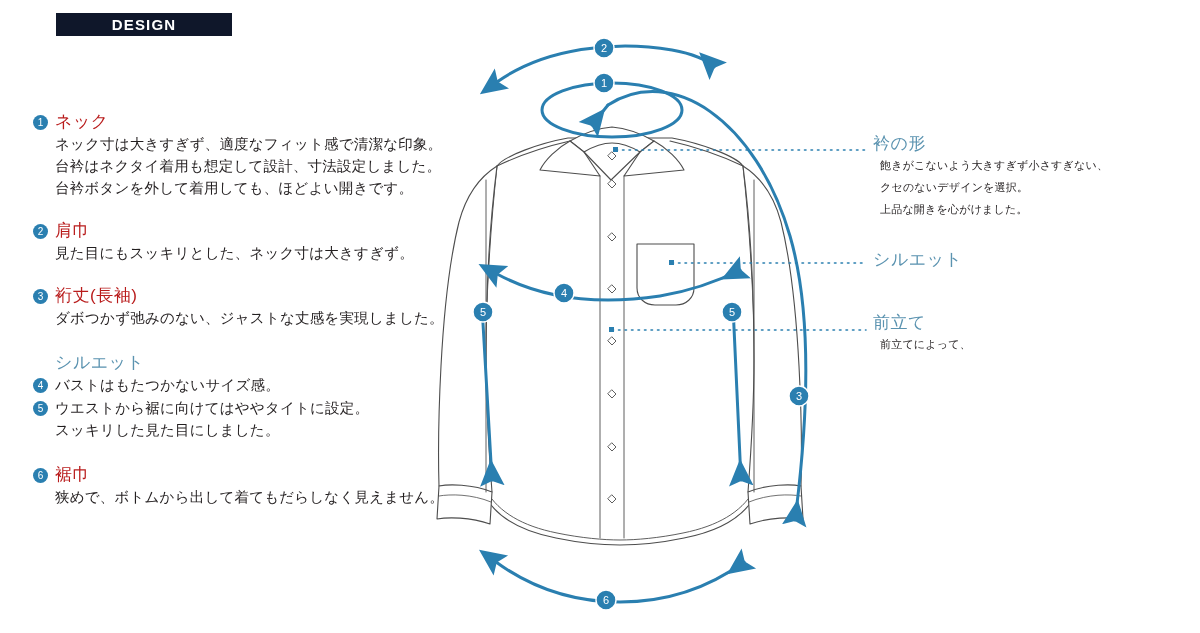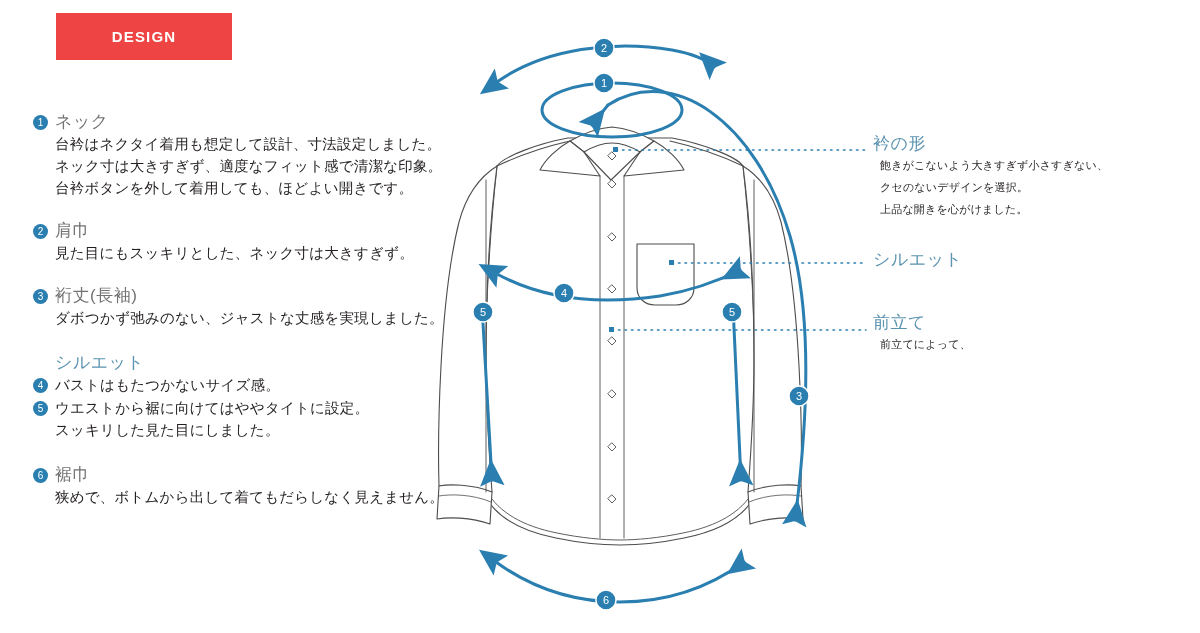--- a/index.html
+++ b/index.html
@@ -18,22 +18,22 @@
     overflow: hidden;
     background: #ffffff;
   }
 
   
   #design-badge {
     position: absolute;
     left: 56px;
     top: 13px;
     width: 176px;
-    height: 47px;
-    background: #ef4444;
+    height: 23px;
+    background: #0f172a;
     display: flex;
     align-items: center;
     justify-content: center;
   }
   #design-badge .badge-text {
     color: #ffffff;
     font-size: 15px;
     font-weight: bold;
     letter-spacing: 1.2px;
   }
@@ -58,21 +58,21 @@
     border-radius: 50%;
     background: #2a7fb0;
     color: #ffffff;
     font-size: 10px;
     line-height: 15px;
     text-align: center;
     font-weight: normal;
     margin-right: 7px;
   }
   .entry-title {
-    color: #737373;
+    color: #b91c1c;
     font-size: 17px;
     line-height: 20px;
     letter-spacing: 0.5px;
   }
   .entry-body {
     margin-left: 22px;
     font-size: 14.5px;
     line-height: 22px;
     color: #231f20;
     letter-spacing: 0.2px;
@@ -288,22 +288,22 @@
   </svg>
 
   <div id="left-column">
 
     <div class="entry" style="margin-bottom:22px;">
       <div class="entry-head">
         <span class="num-badge">1</span>
         <span class="entry-title">ネック</span>
       </div>
       <div class="entry-body">
+        <div>ネック寸は大きすぎず、適度なフィット感で清潔な印象。</div>
         <div>台衿はネクタイ着用も想定して設計、寸法設定しました。</div>
-        <div>ネック寸は大きすぎず、適度なフィット感で清潔な印象。</div>
         <div>台衿ボタンを外して着用しても、ほどよい開きです。</div>
       </div>
     </div>
 
     <div class="entry" style="margin-bottom:22px;">
       <div class="entry-head">
         <span class="num-badge">2</span>
         <span class="entry-title">肩巾</span>
       </div>
       <div class="entry-body">

